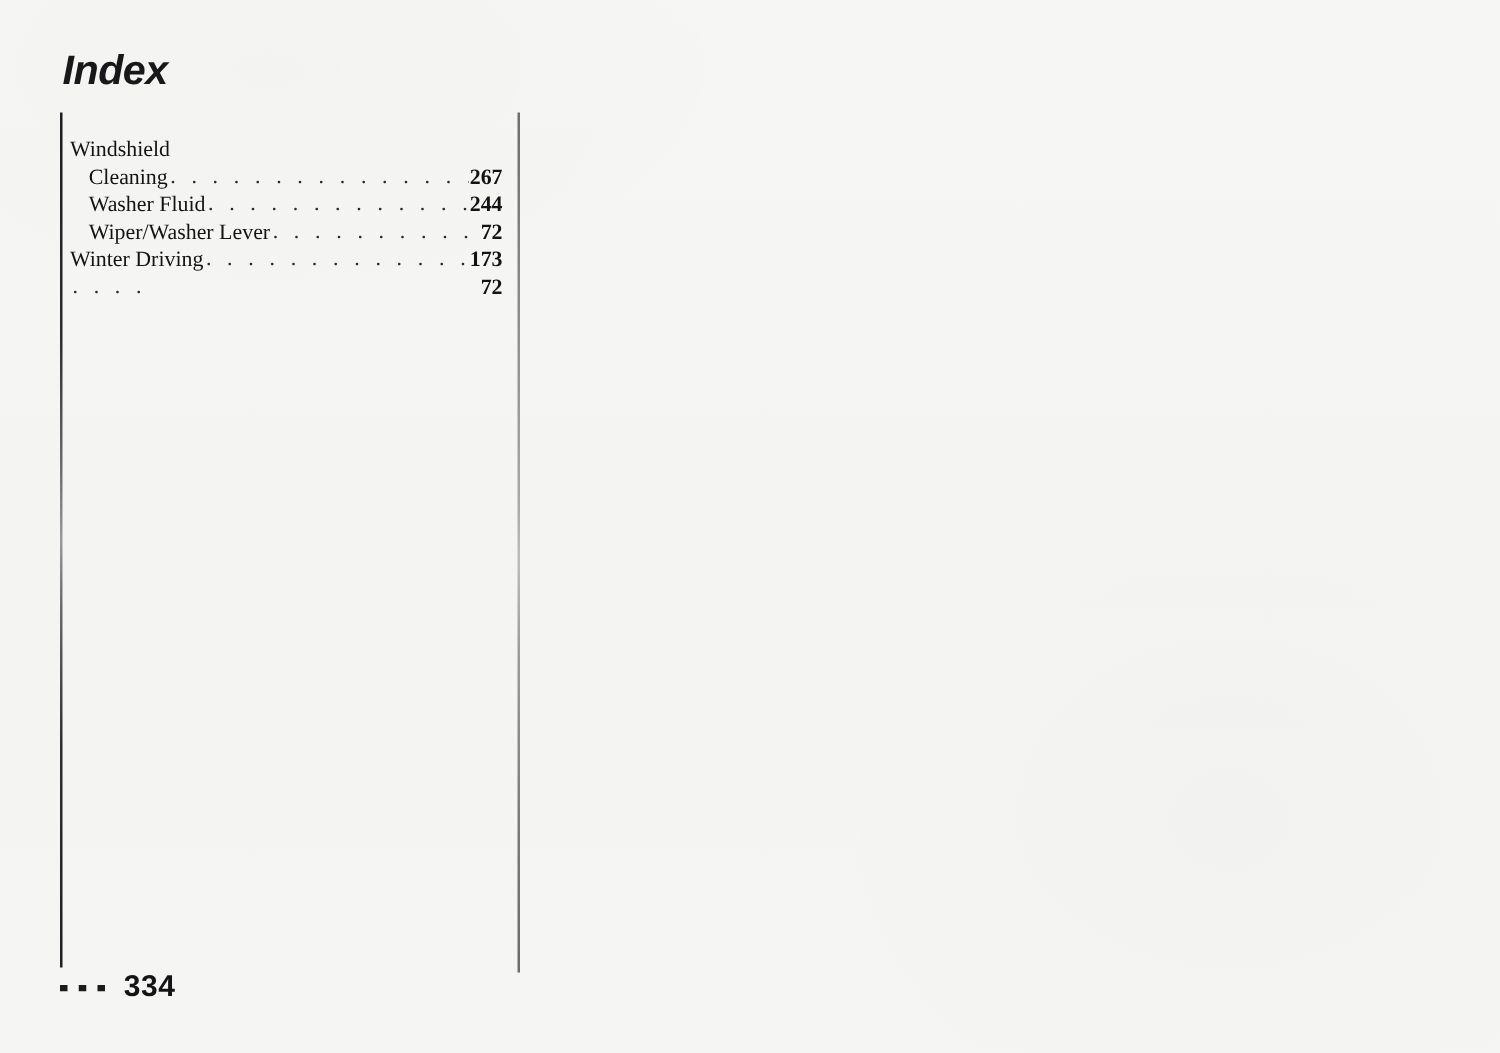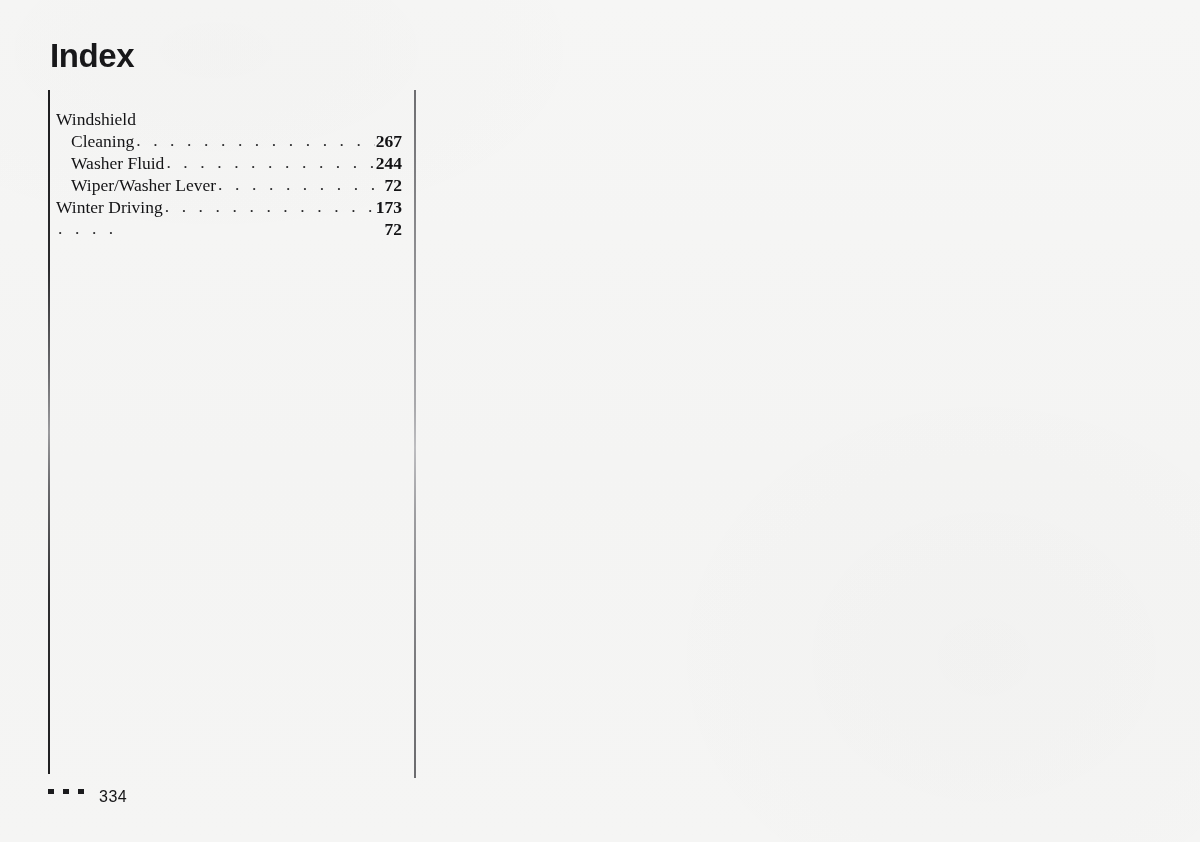--- a/index.html
+++ b/index.html
@@ -29,20 +29,21 @@
   .page-title {
     position: absolute;
     left: 50px;
     top: 39px;
     font-family: "Liberation Sans", sans-serif;
     font-weight: bold;
     font-size: 33px;
     letter-spacing: -0.4px;
     color: #18181a;
     line-height: 1;
+    font-style: italic;
   }
 
   
   .rule {
     position: absolute;
     top: 90px;
     width: 2px;
     height: 684px;
   }
   .rule-left {
@@ -110,26 +111,25 @@
     gap: 9px;
     font-family: "Liberation Sans", sans-serif;
   }
   .folio-dot {
     width: 6px;
     height: 5px;
     background: #1b1b1d;
     display: inline-block;
   }
   .folio-number {
-    font-weight: normal;
-    font-size: 16px;
+    font-weight: bold;
+    font-size: 24px;
     color: #141416;
     letter-spacing: 0.5px;
     margin-left: 6px;
-    margin-top: 12px;
   }
 </style>
 </head>
 <body>
 
 <div class="page-surface"></div>
 
 <div class="page-title">Index</div>
 
 <div class="rule rule-left"></div>

